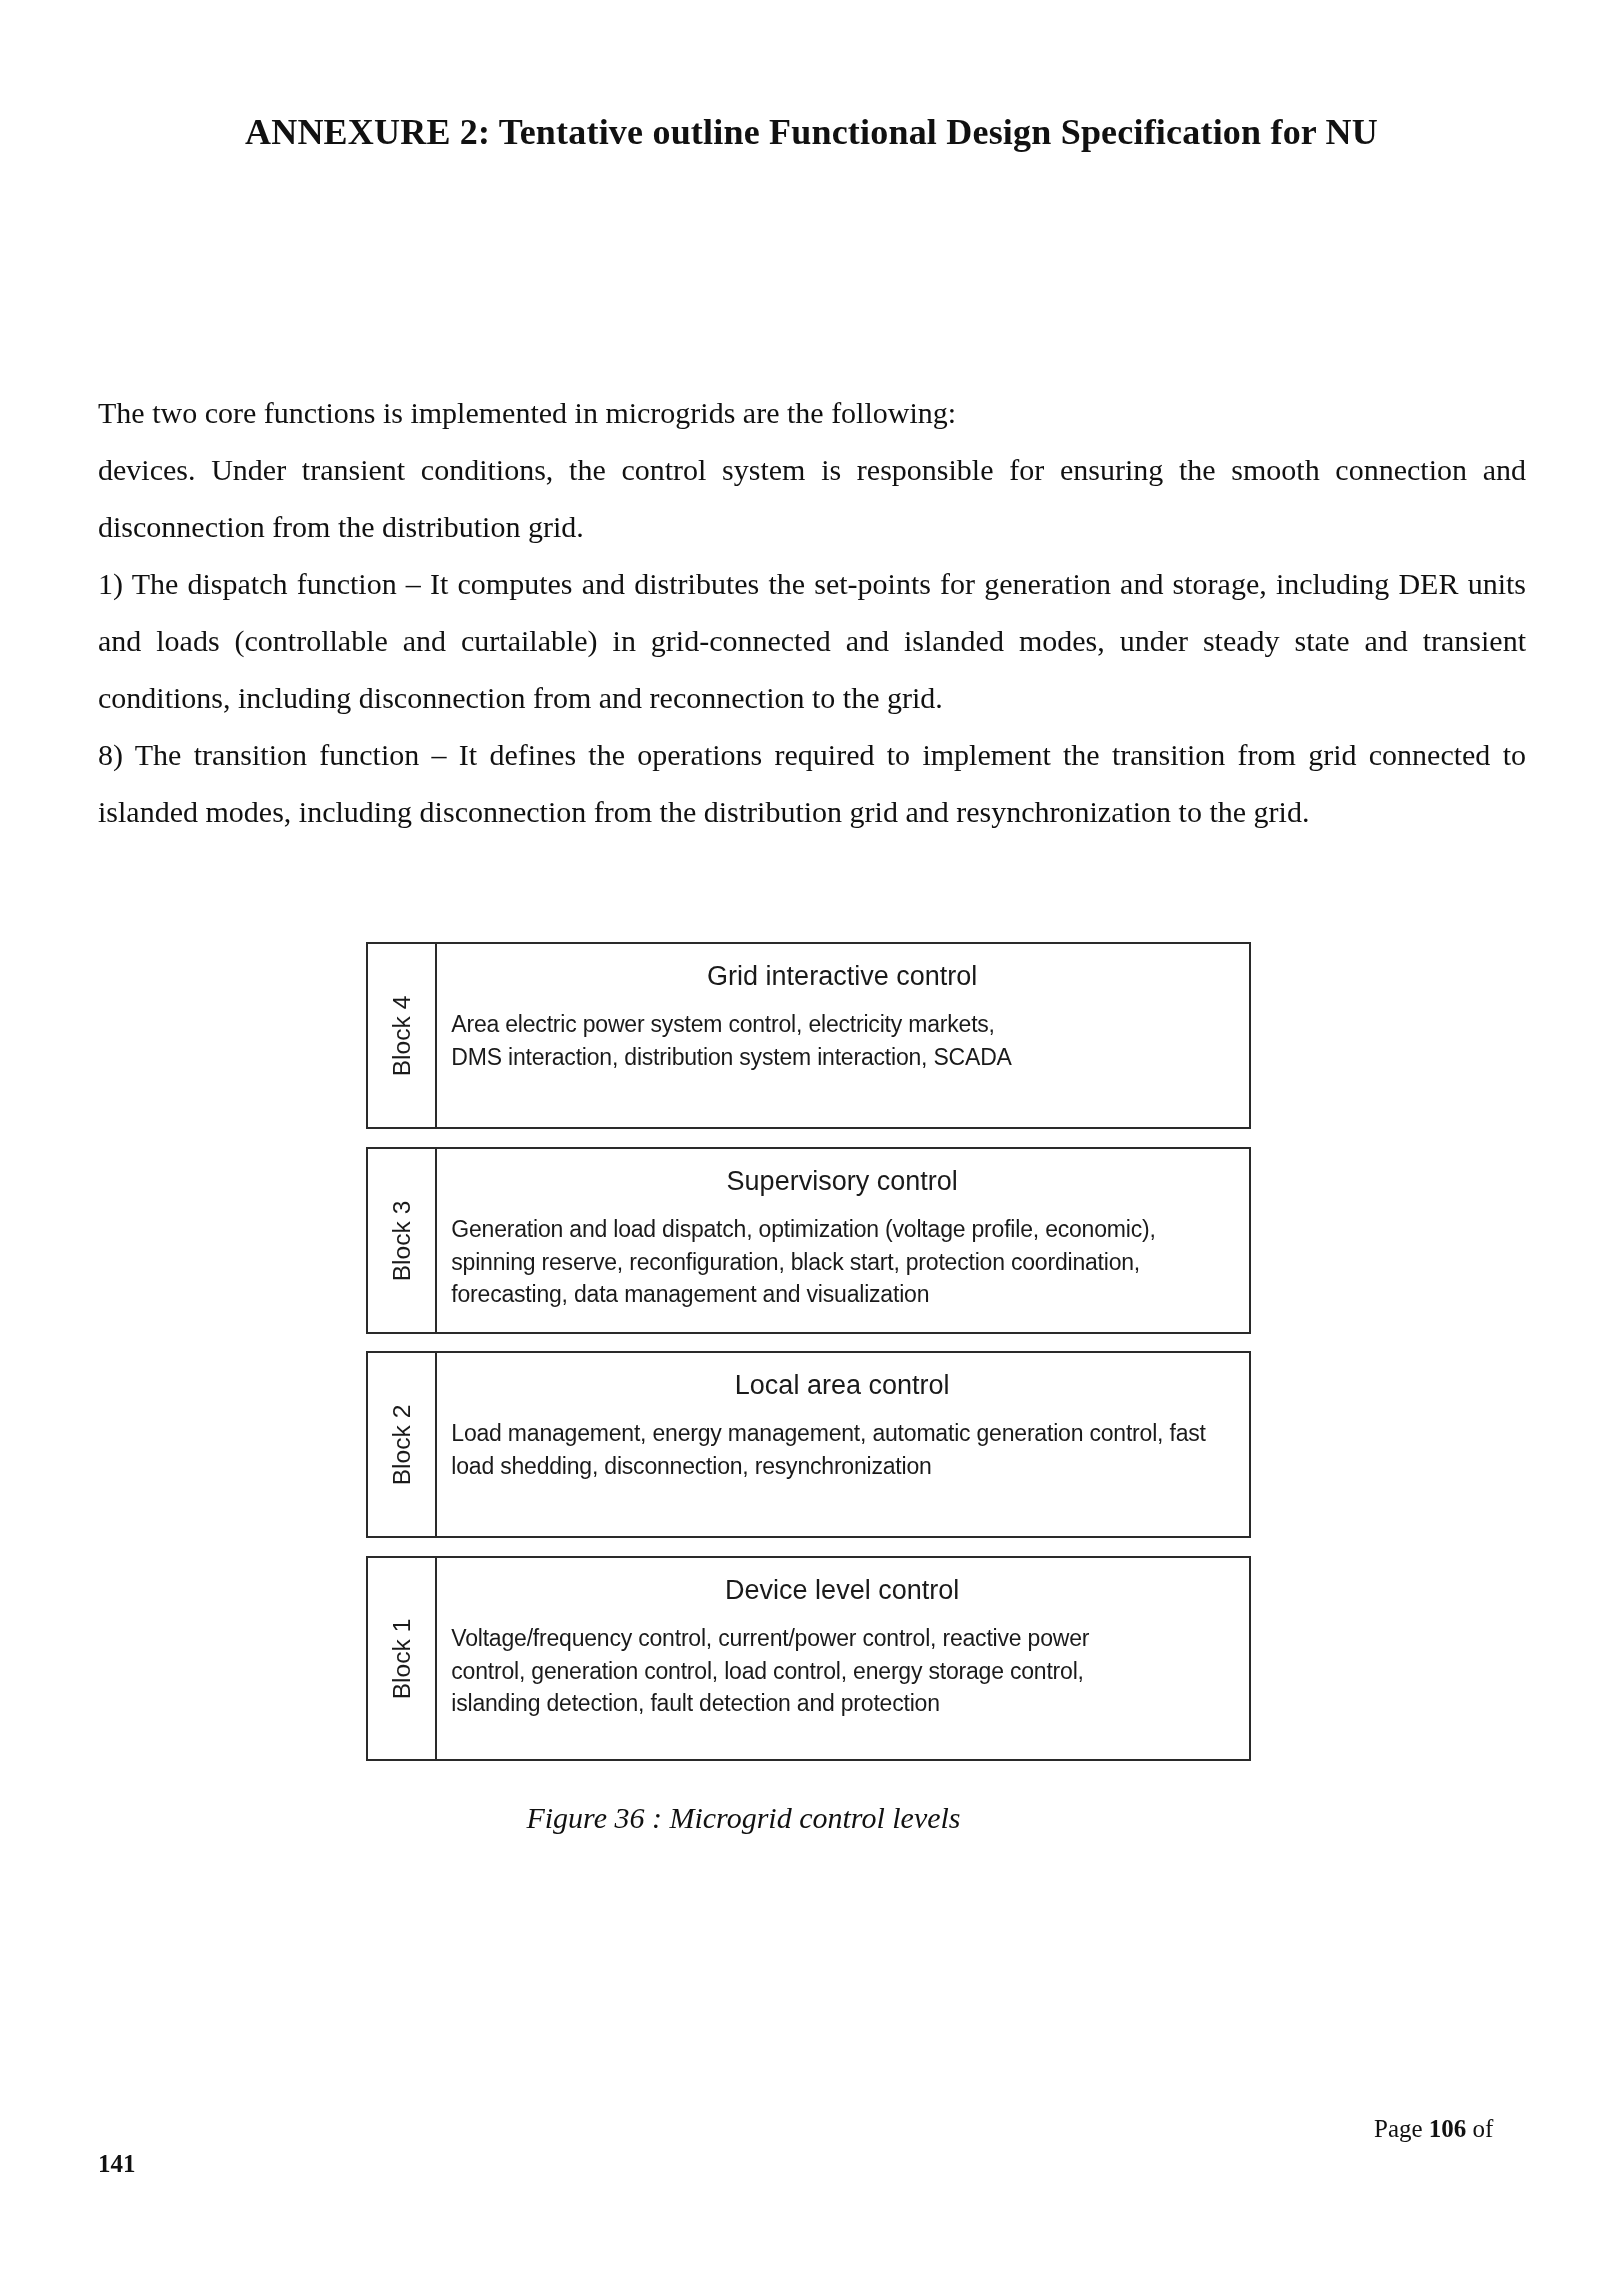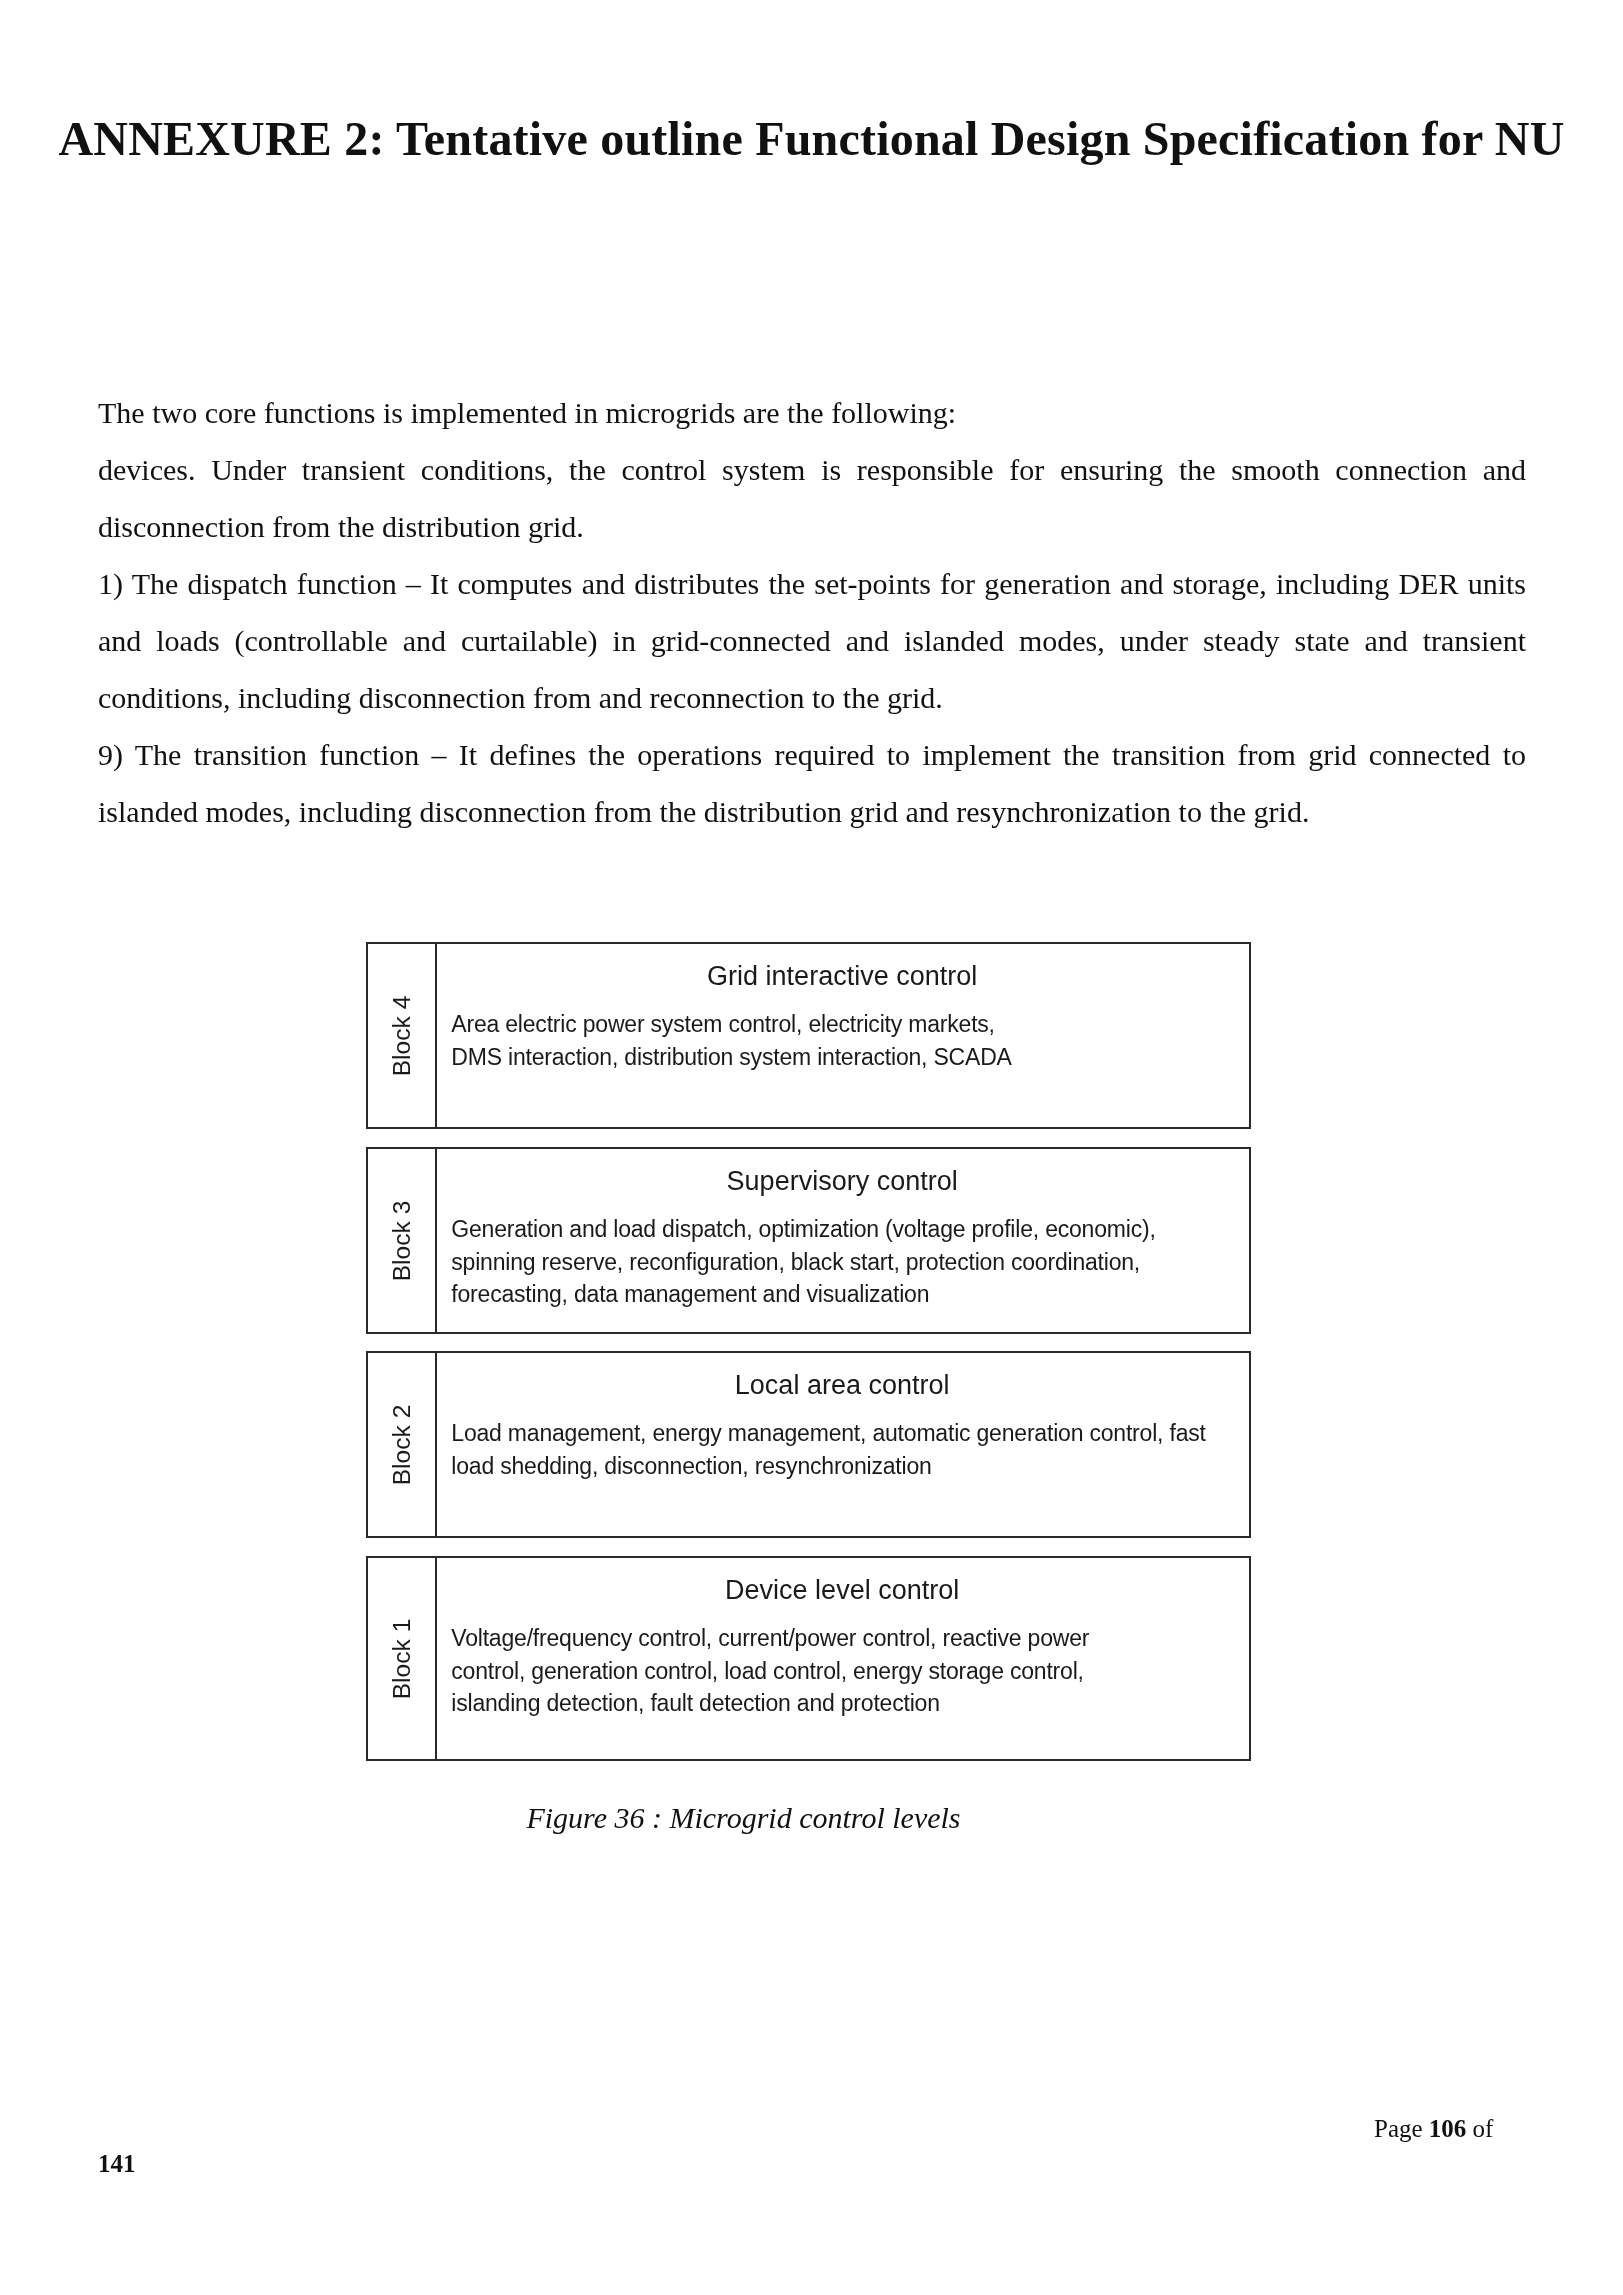--- a/index.html
+++ b/index.html
@@ -7,21 +7,21 @@
     width: 1623px; height: 2295px;
     background: #ffffff;
     position: relative;
     overflow: hidden;
     font-family: "Liberation Serif", "DejaVu Serif", serif;
     color: #111;
   }
   .page-title {
     position: absolute; left: 0; top: 111px; width: 1623px;
     text-align: center;
-    font-size: 48px; font-weight: bold;
+    font-size: 36px; font-weight: bold;
     letter-spacing: 0.2px;
   }
   .body-text {
     position: absolute; left: 98px; top: 384px; width: 1428px;
     font-size: 30px; line-height: 57px;
   }
   .body-text p { margin: 0; text-align: justify; text-align-last: left; }
   .figure {
     position: absolute; left: 366px; top: 942px; width: 888px;
     font-family: "Liberation Sans", "DejaVu Sans", sans-serif;
@@ -70,21 +70,21 @@
 </style>
 </head>
 <body>
 
 <div class="page-title">ANNEXURE 2: Tentative outline Functional Design  Specification for NU</div>
 
 <div class="body-text">
   <p>The two core functions is implemented in microgrids are the following:</p>
   <p>devices. Under transient conditions, the control system is responsible for ensuring the smooth connection and disconnection from the distribution grid.</p>
   <p>1) The dispatch function – It computes and distributes the set-points for generation and storage, including DER units and loads (controllable and curtailable) in grid-connected and islanded modes, under steady state and transient conditions, including disconnection from and reconnection to the grid.</p>
-  <p>9) The transition function – It defines the operations required to implement the transition from grid connected to islanded modes, including disconnection from the distribution grid and resynchronization to the grid.</p>
+  <p>8) The transition function – It defines the operations required to implement the transition from grid connected to islanded modes, including disconnection from the distribution grid and resynchronization to the grid.</p>
 </div>
 
 <div class="figure">
   <div class="block" style="top:0; height:187px;">
     <div class="block-label-col">
         <span class="block-label">Block 4</span>
       </div>
     <div class="block-content">
       <div class="block-title">Grid interactive control</div>
       <div class="block-desc" style="padding-right:214px;">Area electric power system control, electricity markets, DMS interaction, distribution system interaction, SCADA</div>

